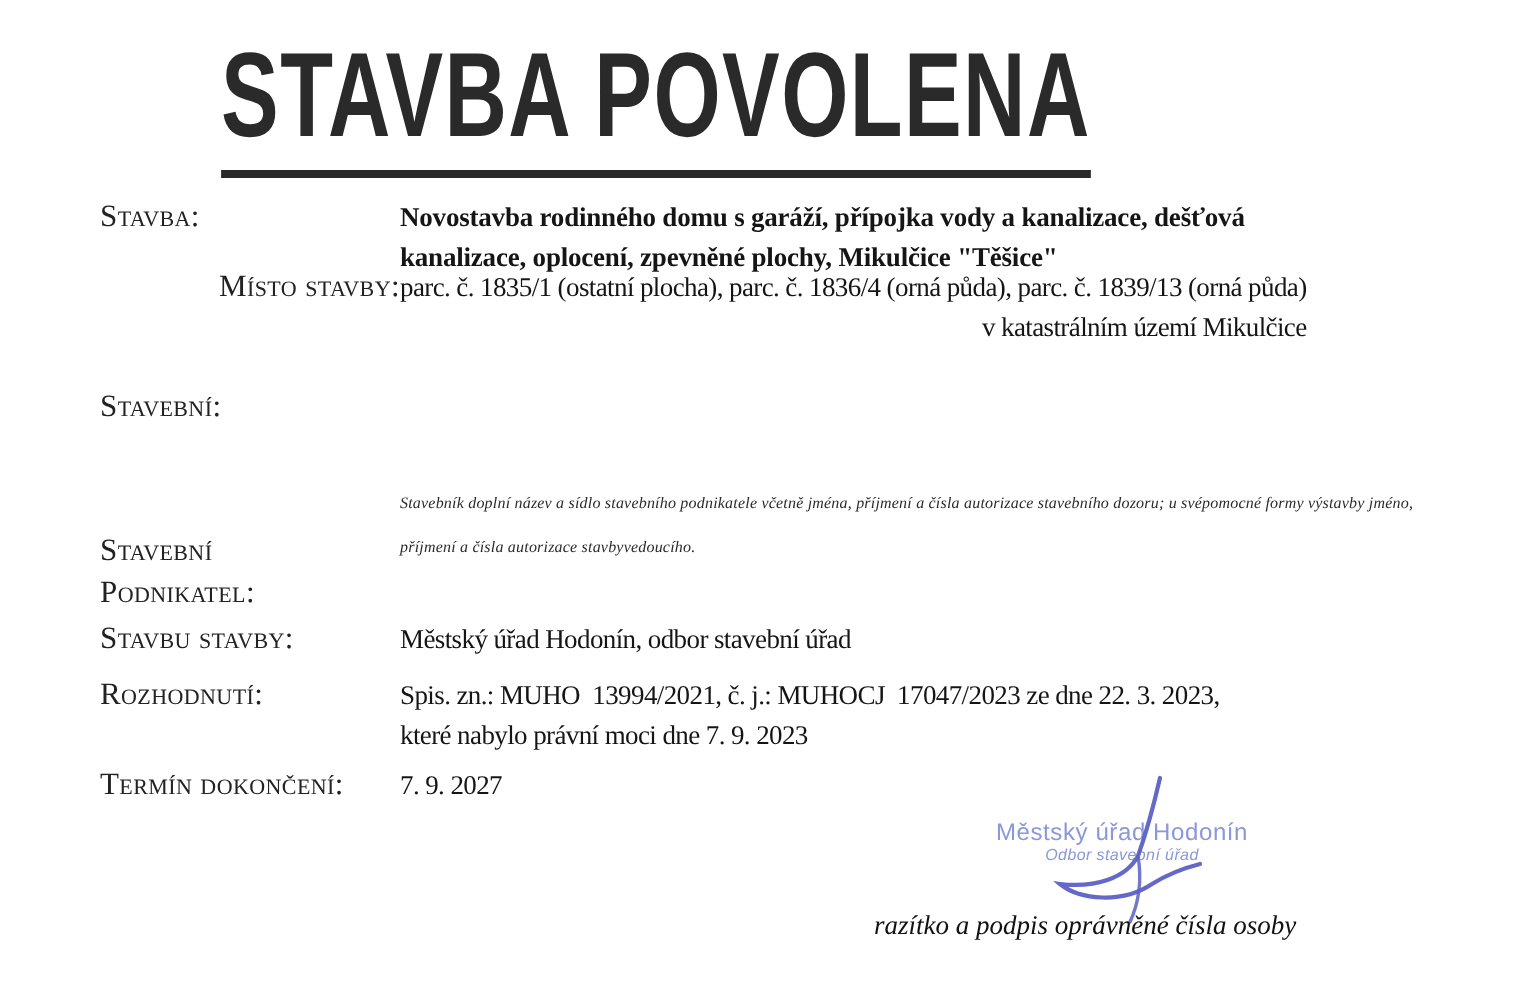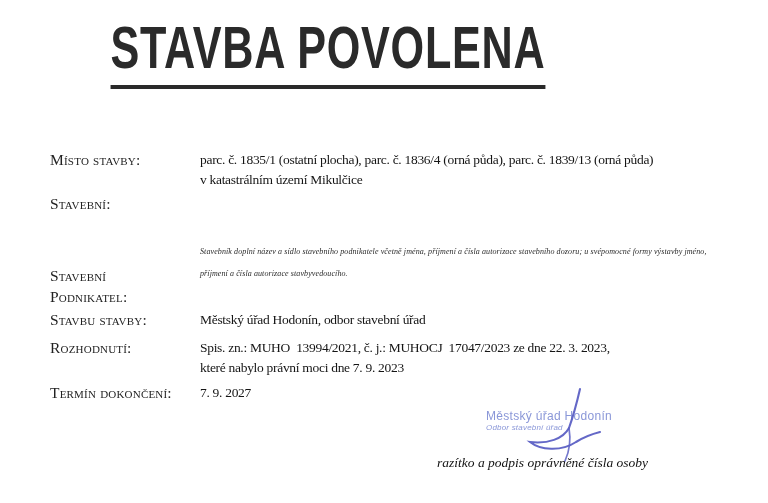--- a/index.html
+++ b/index.html
@@ -58,20 +58,21 @@
     font-size: 8px;
     line-height: 22px;
     letter-spacing: 0.1px;
     white-space: nowrap;
     color: #2a2a2a;
   }
 
   
   .stamp {
     position: absolute; left: 486px; top: 410px; width: 150px;
+    text-align: center;
     font-family: "Liberation Sans", sans-serif;
     color: #8a97d8;
   }
   .stamp .stamp-line1 { font-size: 12px; line-height: 13px; letter-spacing: 0.3px; }
   .stamp .stamp-line2 { font-size: 8px; line-height: 10px; letter-spacing: 0.2px; font-style: italic; }
   .signature {
     position: absolute; left: 516px; top: 386px;
     width: 110px; height: 82px;
     pointer-events: none;
   }
@@ -85,22 +86,29 @@
 </style>
 </head>
 <body>
 
 <div class="page">
 
   <div class="header">
     <span class="title">STAVBA POVOLENA</span>
   </div>
 
+  <div class="row" style="top:99px;">
+    <div class="label">Stavba:</div>
+    <div>
+      <div class="value bold">Novostavba rodinného domu s garáží, přípojka vody a kanalizace, dešťová</div>
+      <div class="value bold">kanalizace, oplocení, zpevněné plochy, Mikulčice "Těšice"</div>
+    </div>
+  </div>
 
-  <div class="row" style="top:150px;">
+  <div class="row" style="top:134px;text-align:right;">
     <div class="label">Místo stavby:</div>
     <div>
       <div class="value">parc. č. 1835/1 (ostatní plocha), parc. č. 1836/4 (orná půda), parc. č. 1839/13 (orná půda)</div>
       <div class="value">v katastrálním území Mikulčice</div>
     </div>
   </div>
 
   <div class="row" style="top:194px;">
     <div class="label">Stavební:</div>
     <div class="value"></div>

